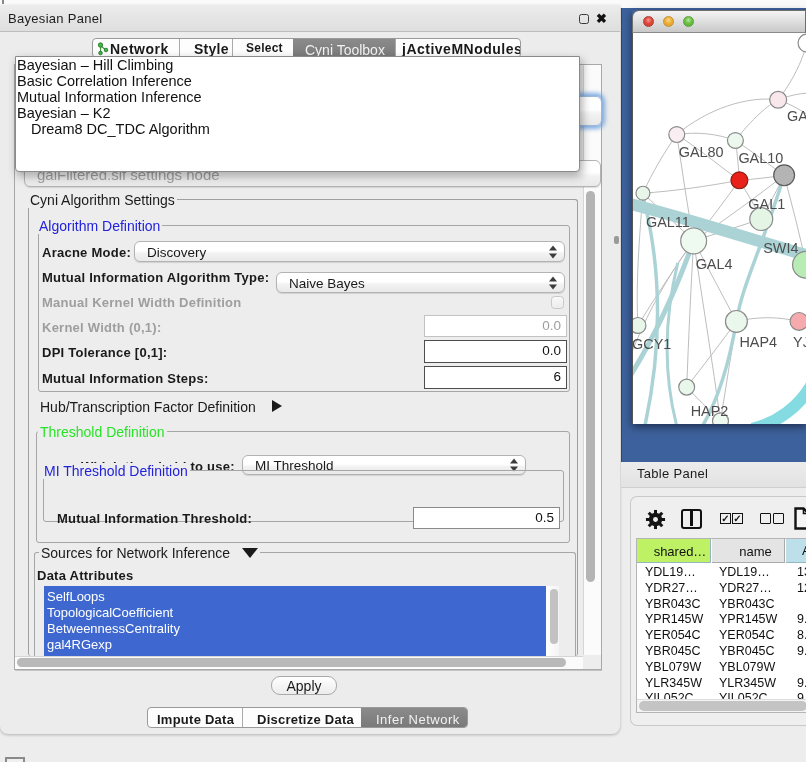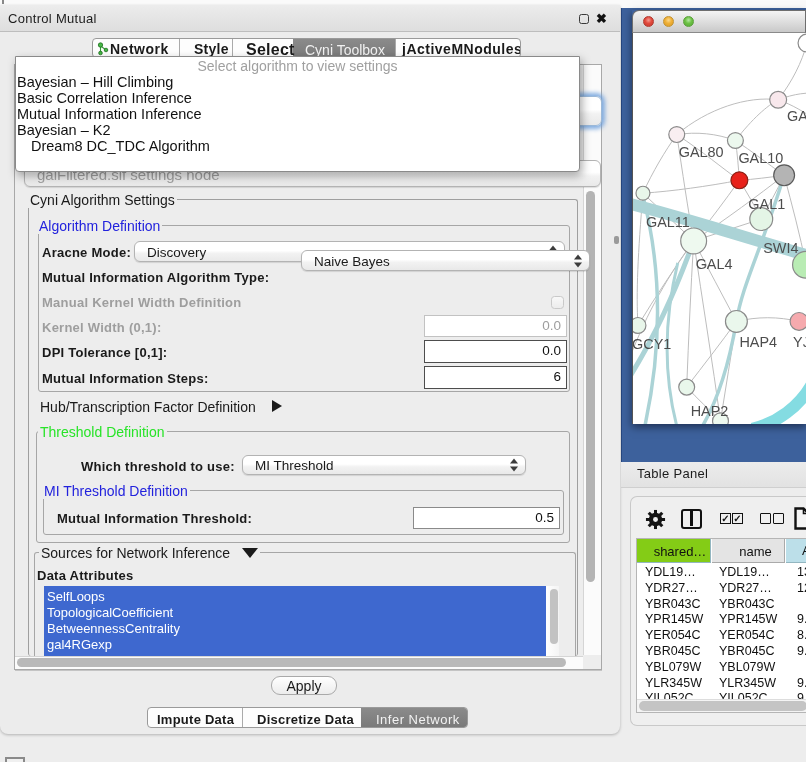--- a/index.html
+++ b/index.html
@@ -21,33 +21,33 @@
 </style>
 </head>
 <body>
 
 <div class="abs" style="left:0; top:0; width:806px; height:8px; background:#fafafa;"></div>
 <div class="abs" style="left:2px; top:0; width:2px; height:4px; background:#888;"></div>
 
 <div class="abs" style="left:0; top:5px; width:620px; height:729px; background:#ececec; border-radius:0 0 8px 8px; box-shadow:0 1px 3px rgba(0,0,0,0.25);"></div>
 
 <div class="abs" style="left:0; top:5px; width:620px; height:27px; background:linear-gradient(#ececec,#dedede); border-bottom:1px solid #bdbdbd;"></div>
-<div class="abs" style="left:8px; top:11px; font-size:13px; color:#1c1c1c; letter-spacing:0.3px;">Control Mutual</div>
+<div class="abs" style="left:8px; top:11px; font-size:13px; color:#1c1c1c; letter-spacing:0.3px;">Bayesian Panel</div>
 <div class="abs" style="left:579px; top:14px; width:10px; height:10px; border:1.5px solid #3a3a3a; border-radius:2.5px;"></div>
 <div class="abs" style="left:596px; top:11px; font-size:13px; font-weight:bold; color:#111;">✖</div>
 
 <div class="abs" style="left:92px; top:38px; width:429px; height:20px; background:#fdfdfd; border:1px solid #9a9a9a; border-radius:4px; overflow:hidden;">
   <div class="abs" style="left:86px; top:0; width:1px; height:20px; background:#aaa;"></div>
   <div class="abs" style="left:139px; top:0; width:1px; height:20px; background:#aaa;"></div>
   <div class="abs" style="left:200px; top:0; width:1px; height:20px; background:#aaa;"></div>
   <div class="abs" style="left:200px; top:0; width:102px; height:20px; background:linear-gradient(#8b8b8b,#787878);"></div>
   <div class="abs" style="left:302px; top:0; width:1px; height:20px; background:#aaa;"></div>
   <div class="abs lbl" style="left:17px; top:2px; font-size:14px; letter-spacing:0.5px;">Network</div>
   <div class="abs lbl" style="left:101px; top:2px; font-size:14px;">Style</div>
-  <div class="abs lbl" style="left:153px; top:2px; font-size:16px;">Select</div>
+  <div class="abs lbl" style="left:153px; top:2px; font-size:12px;">Select</div>
   <div class="abs" style="left:212px; top:3px; color:#f2f2f2; font-size:14px; white-space:nowrap;">Cyni Toolbox</div>
   <div class="abs lbl" style="left:309px; top:2px; font-size:14px; letter-spacing:0.5px;">jActiveMNodules</div>
 
   <svg class="abs" style="left:4px; top:3px;" width="12" height="14" viewBox="0 0 12 14">
     <line x1="3.5" y1="4" x2="8.5" y2="7.5" stroke="#3a9a3a" stroke-width="1.1"></line>
     <line x1="3.5" y1="4" x2="3.5" y2="10.5" stroke="#3a9a3a" stroke-width="1.1"></line>
     <circle cx="3.5" cy="3" r="2.2" fill="#46b846" stroke="#1e6e1e" stroke-width="0.8"></circle>
     <circle cx="9" cy="8" r="1.8" fill="#46b846" stroke="#1e6e1e" stroke-width="0.8"></circle>
     <circle cx="3.5" cy="11" r="1.8" fill="#46b846" stroke="#1e6e1e" stroke-width="0.8"></circle>
   </svg>
@@ -73,21 +73,21 @@
 
 <div class="grp" style="left:38px; top:225px; width:532px; height:167px;">
   <div class="gtitle" style="left:-2px; color:#2222dd;">Algorithm Definition</div>
 </div>
 <div class="abs lbl" style="left:42px; top:245px;">Aracne Mode:</div>
 <div class="combo" style="left:134px; top:241px; width:431px; height:21px;">
   <span class="ct">Discovery</span>
     <span class="carr"></span>
 </div>
 <div class="abs lbl" style="left:42px; top:270px;">Mutual Information Algorithm Type:</div>
-<div class="combo" style="left:276px; top:250px; width:289px; height:21px;margin-left:25px;">
+<div class="combo" style="left:276px; top:272px; width:289px; height:21px;">
   <span class="ct">Naive Bayes</span>
     <span class="carr"></span>
 </div>
 <div class="abs lbl dis" style="left:42px; top:295px;">Manual Kernel Width Definition</div>
 <div class="abs" style="left:551px; top:296px; width:13px; height:13px; border:1px solid #c9c9c9; border-radius:3.5px; background:linear-gradient(#f8f8f8,#ececec);"></div>
 <div class="abs lbl dis" style="left:42px; top:320px;">Kernel Width (0,1):</div>
 <div class="field" style="left:424px; top:315px; width:143px; height:22px; border:1px solid #c2c2c2; color:#9e9e9e; padding:2px 5px 0 0; font-size:13.5px;">0.0</div>
 <div class="abs lbl" style="left:42px; top:345px;">DPI Tolerance [0,1]:</div>
 <div class="field" style="left:424px; top:340px; width:143px; height:23px; border:1.5px solid #4d4d4d; color:#111; padding:2px 5px 0 0; font-size:13.5px;">0.0</div>
 <div class="abs lbl" style="left:42px; top:371px;">Mutual Information Steps:</div>
@@ -97,39 +97,38 @@
 <div class="abs" style="left:272px; top:400px; width:0; height:0; border-top:6.5px solid transparent; border-bottom:6.5px solid transparent; border-left:10px solid #1a1a1a;"></div>
 
 <div class="grp" style="left:36px; top:431px; width:534px; height:112px;">
   <div class="gtitle" style="left:1px; color:#28e428;">Threshold Definition</div>
 </div>
 <div class="abs lbl" style="left:81px; top:459px;">Which threshold to use:</div>
 <div class="combo" style="left:242px; top:455px; width:284px; height:20px;">
   <span class="ct">MI Threshold</span>
     <span class="carr"></span>
 </div>
-<div class="grp" style="left:43px; top:490px; width:521px; height:45px;">
+<div class="grp" style="left:43px; top:470px; width:521px; height:52px;">
   <div class="gtitle" style="left:-2px; color:#2222dd;">MI Threshold Definition</div>
 </div>
 <div class="abs lbl" style="left:57px; top:511px;">Mutual Information Threshold:</div>
 <div class="field" style="left:413px; top:507px; width:147px; height:22px; border:1px solid #8a8a8a; color:#111; padding:2px 5px 0 0; font-size:13.5px;">0.5</div>
 
 <div class="grp" style="left:34px; top:552px; width:542px; height:104px; border-bottom:none; border-radius:3px 3px 0 0;">
   <div class="gtitle" style="left:4px; padding-right:30px;">Sources for Network Inference</div>
 </div>
 <div class="abs" style="left:242px; top:548px; width:0; height:0; border-left:8px solid transparent; border-right:8px solid transparent; border-top:10px solid #1a1a1a;"></div>
 <div class="abs lbl" style="left:37px; top:568px;">Data Attributes</div>
 <div class="abs" style="left:44px; top:586px; width:502px; height:70px; background:#3e68cf; color:#fff; font-size:13px; line-height:16px; padding:3px 0 0 3px; overflow:hidden;">
 SelfLoops<br>TopologicalCoefficient<br>BetweennessCentrality<br>gal4RGexp
 </div>
 <div class="abs" style="left:546px; top:586px; width:13px; height:70px; background:linear-gradient(90deg,#ffffff,#f4f4f4);"></div>
 <div class="abs" style="left:550px; top:589px; width:8px; height:55px; background:#c2c2c2; border-radius:4px;"></div>
 
 <div class="abs" style="left:15px; top:56px; width:565px; height:116px; background:#fff; border:1px solid #8a8a8a; border-radius:0 0 4px 4px; box-shadow:2px 4px 10px rgba(0,0,0,0.35); font-size:14.5px; color:#111;">
-  <div style="text-align:center; color:#a0a0a0; height:17px; padding-top:1px; font-size:14px;">Select algorithm to view settings</div>
   <div style="padding-left:1px; height:16px;">Bayesian – Hill Climbing</div>
   <div style="padding-left:1px; height:16px;">Basic Correlation Inference</div>
   <div style="padding-left:1px; height:16px;">Mutual Information Inference</div>
   <div style="padding-left:1px; height:16px;">Bayesian – K2</div>
   <div style="padding-left:15px; height:16px;">Dream8 DC_TDC Algorithm</div>
 </div>
 
 <div class="abs" style="left:15px; top:670px; width:587px; height:1px; background:#c4c4c4;"></div>
 <div class="abs" style="left:271px; top:676px; width:66px; height:19px; background:linear-gradient(#ffffff,#ececec); border:1px solid #a9a9a9; border-radius:9px; text-align:center; font-size:14px; color:#1a1a1a; padding-top:1px;">Apply</div>
 
@@ -253,21 +252,21 @@
 <div class="abs" style="left:720px; top:513px; width:11px; height:11px; border:1.5px solid #111; font-size:10px; line-height:9px; text-align:center; color:#111; font-weight:bold;">✓</div>
 <div class="abs" style="left:732px; top:513px; width:11px; height:11px; border:1.5px solid #111; font-size:10px; line-height:9px; text-align:center; color:#111; font-weight:bold;">✓</div>
 <div class="abs" style="left:760px; top:513px; width:11px; height:11px; border:1.5px solid #111; border-radius:1px;"></div>
 <div class="abs" style="left:772.5px; top:513px; width:11px; height:11px; border:1.5px solid #111; border-radius:1px;"></div>
 <svg class="abs" style="left:794px; top:507px;" width="16" height="23" viewBox="0 0 16 23">
   <path d="M 1.5 1.5 L 9.5 1.5 L 14.5 6.5 L 14.5 21.5 L 1.5 21.5 Z" fill="#f5f5f5" stroke="#111" stroke-width="2.4"></path>
   <path d="M 9.5 1.5 L 9.5 6.5 L 14.5 6.5" fill="none" stroke="#111" stroke-width="1.6"></path>
 </svg>
 
 <div class="abs" style="left:636px; top:538px; width:170px; height:175px; background:#fff; border:1px solid #b5b5b5; border-right:none; overflow:hidden;">
-  <div class="abs" style="left:0; top:0; width:74px; height:24px; background:#84cc16; border-right:1px solid #93b6c0; border-bottom:1px solid #93b6c0; text-align:center; font-size:13px; color:#111; padding-top:5px; padding-left:13px;">shared…</div>
+  <div class="abs" style="left:0; top:0; width:74px; height:24px; background:#bef264; border-right:1px solid #93b6c0; border-bottom:1px solid #93b6c0; text-align:center; font-size:13px; color:#111; padding-top:5px; padding-left:13px;">shared…</div>
   <div class="abs" style="left:75px; top:0; width:73px; height:24px; background:#e4e4e4; border-right:1px solid #aaa; border-bottom:1px solid #aaa; text-align:center; font-size:13px; color:#111; padding-top:5px; padding-left:15px;">name</div>
   <div class="abs" style="left:149px; top:0; width:21px; height:24px; background:#bcdfe9; border-bottom:1px solid #93b6c0; font-size:13px; color:#111; padding-top:4px; padding-left:16px;">A</div>
   <div class="abs" style="left:8px; top:26px; font-size:12.5px; line-height:15.8px; color:#111;">YDL19…<br>YDR27…<br>YBR043C<br>YPR145W<br>YER054C<br>YBR045C<br>YBL079W<br>YLR345W<br>YIL052C</div>
   <div class="abs" style="left:82px; top:26px; font-size:12.5px; line-height:15.8px; color:#111;">YDL19…<br>YDR27…<br>YBR043C<br>YPR145W<br>YER054C<br>YBR045C<br>YBL079W<br>YLR345W<br>YIL052C</div>
   <div class="abs" style="left:160px; top:26px; font-size:12.5px; line-height:15.8px; color:#111;">13<br>12<br><br>9.<br>8.<br>9.<br><br>9.<br>9</div>
   <div class="abs" style="left:0; top:160px; width:170px; height:15px; background:#f4f4f4; border-top:1px solid #ddd;"></div>
   <div class="abs" style="left:2px; top:162px; width:168px; height:10px; background:#c4c4c4; border-radius:5px;"></div>
 </div>
 
 </body></html>

